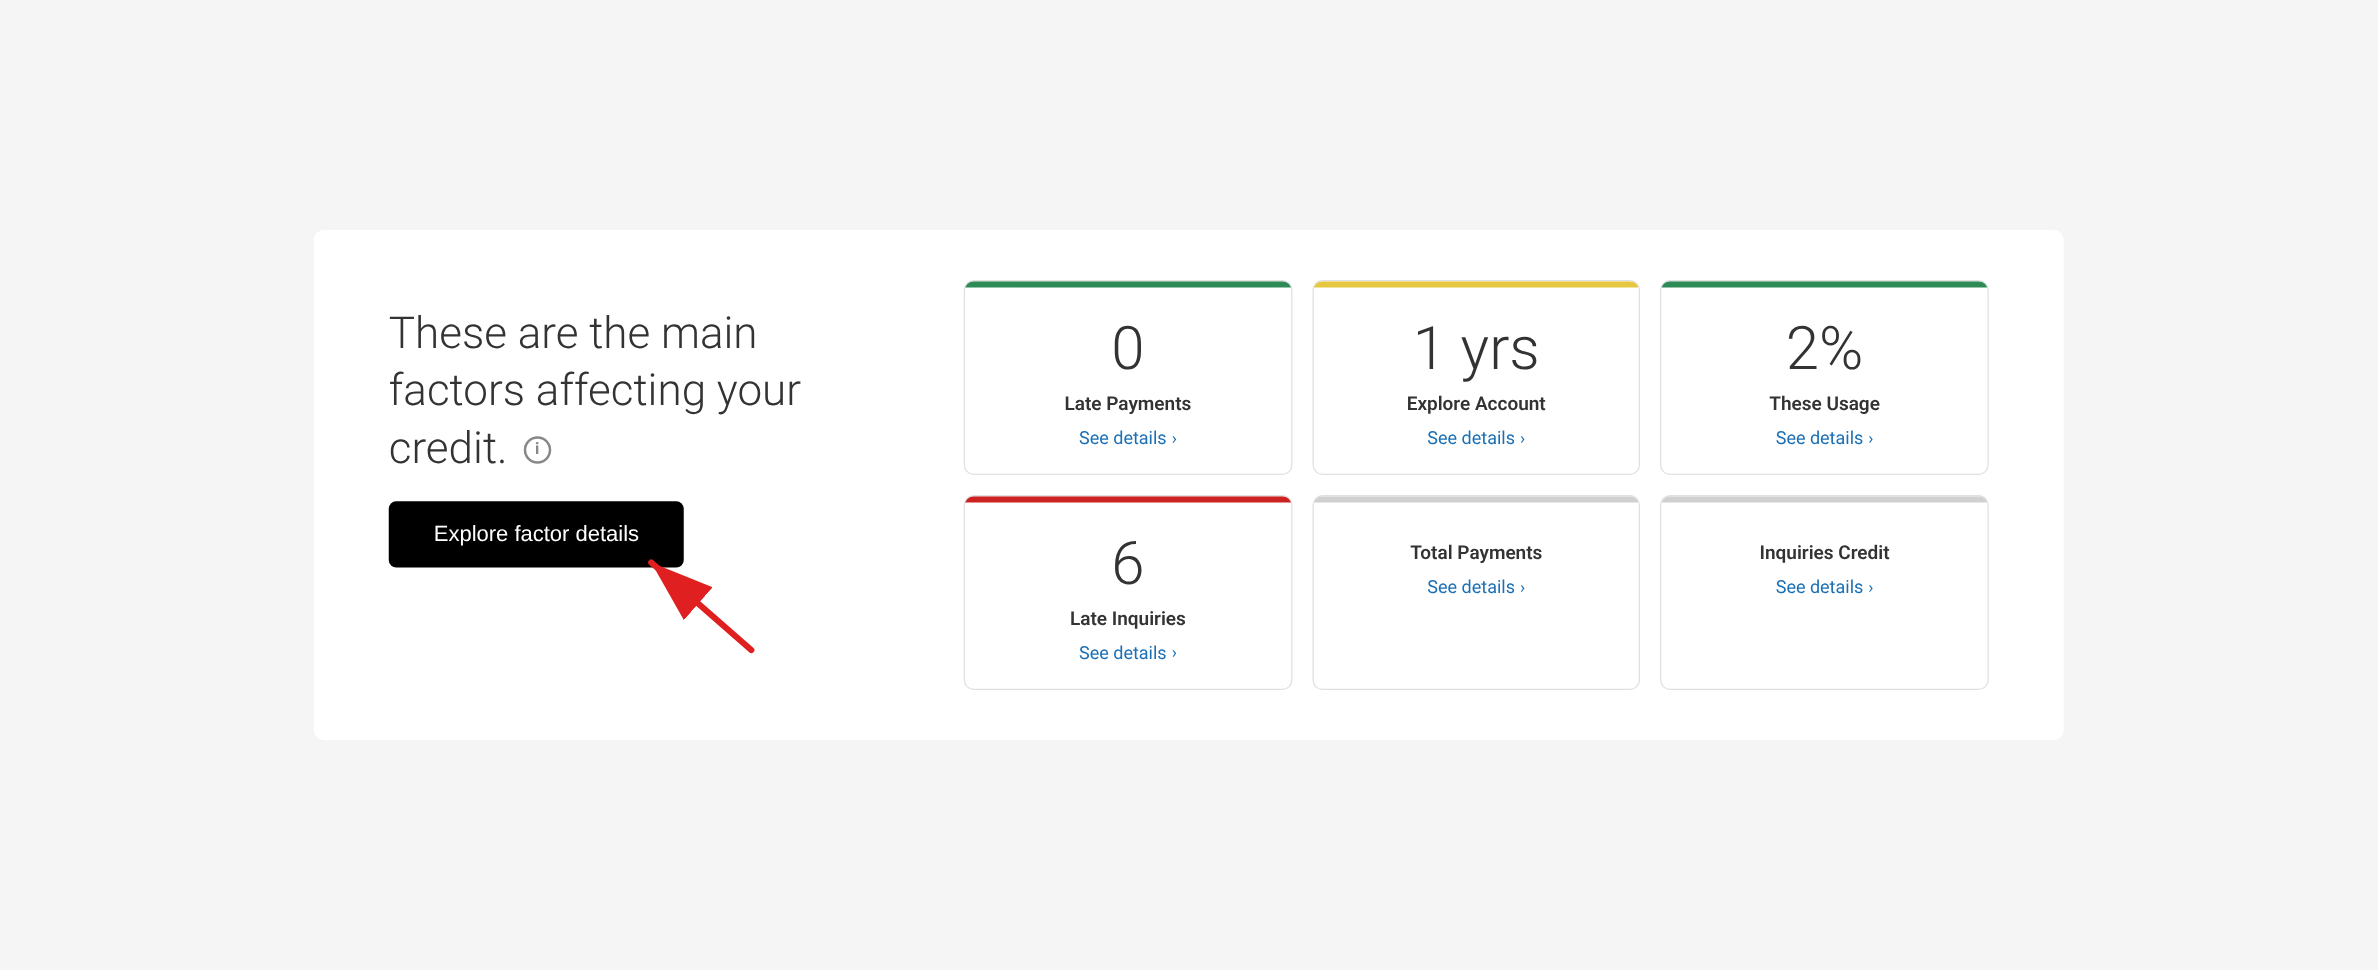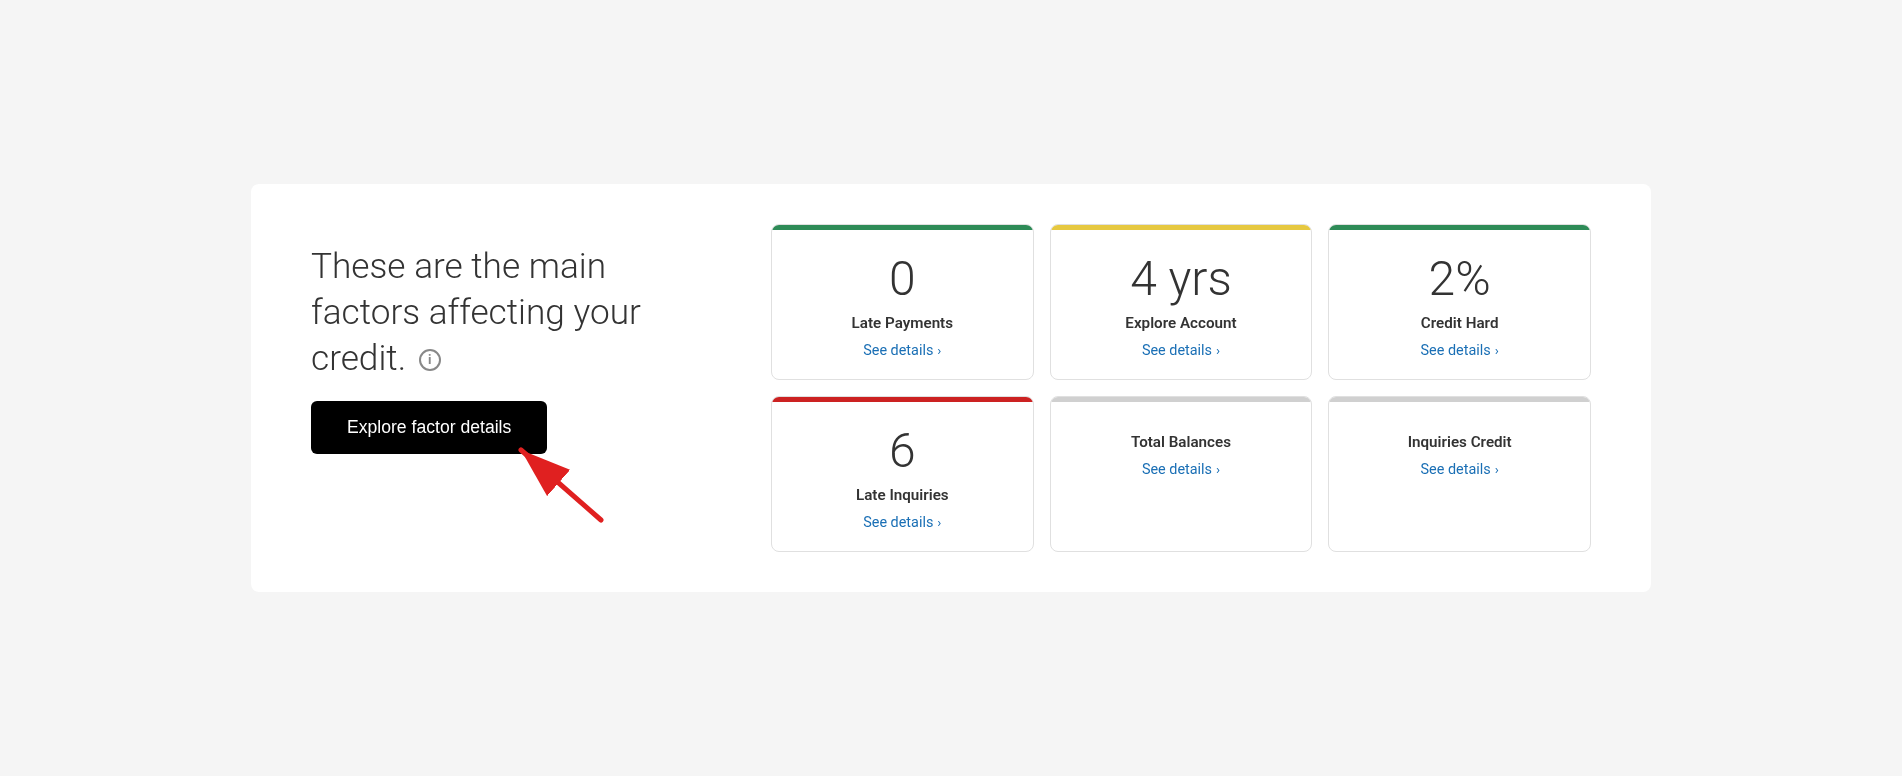--- a/index.html
+++ b/index.html
@@ -141,20 +141,21 @@
       margin-bottom: 10px;
       text-align: right;
     }
 
     .card-link {
       font-size: 0.9rem;
       color: #1a6fb5;
       cursor: pointer;
       text-decoration: none;
       display: flex;
+      align-items: center;
       gap: 4px;
     }
 
     .chevron {
       font-size: 0.85rem;
     }
   </style>
 </head>
 <body>
 
@@ -183,46 +184,46 @@
   <div class="right-panel" id="cards-grid">
   <div class="card green">
         <div class="card-value">0</div>
         <div class="card-label">Late Payments</div>
         <a class="card-link" href="#">
           <span>See details</span>
           <span class="chevron">›</span>
         </a>
       </div>
       <div class="card yellow">
-        <div class="card-value">4 yrs</div>
+        <div class="card-value">1 yrs</div>
         <div class="card-label">Explore Account</div>
         <a class="card-link" href="#">
           <span>See details</span>
           <span class="chevron">›</span>
         </a>
       </div>
       <div class="card green2">
         <div class="card-value">2%</div>
-        <div class="card-label">Credit Hard</div>
+        <div class="card-label">These Usage</div>
         <a class="card-link" href="#">
           <span>See details</span>
           <span class="chevron">›</span>
         </a>
       </div>
       <div class="card red">
         <div class="card-value">6</div>
         <div class="card-label">Late Inquiries</div>
         <a class="card-link" href="#">
           <span>See details</span>
           <span class="chevron">›</span>
         </a>
       </div>
       <div class="card gray">
         <div class="card-value"></div>
-        <div class="card-label">Total Balances</div>
+        <div class="card-label">Total Payments</div>
         <a class="card-link" href="#">
           <span>See details</span>
           <span class="chevron">›</span>
         </a>
       </div>
       <div class="card gray2">
         <div class="card-value"></div>
         <div class="card-label">Inquiries Credit</div>
         <a class="card-link" href="#">
           <span>See details</span>

